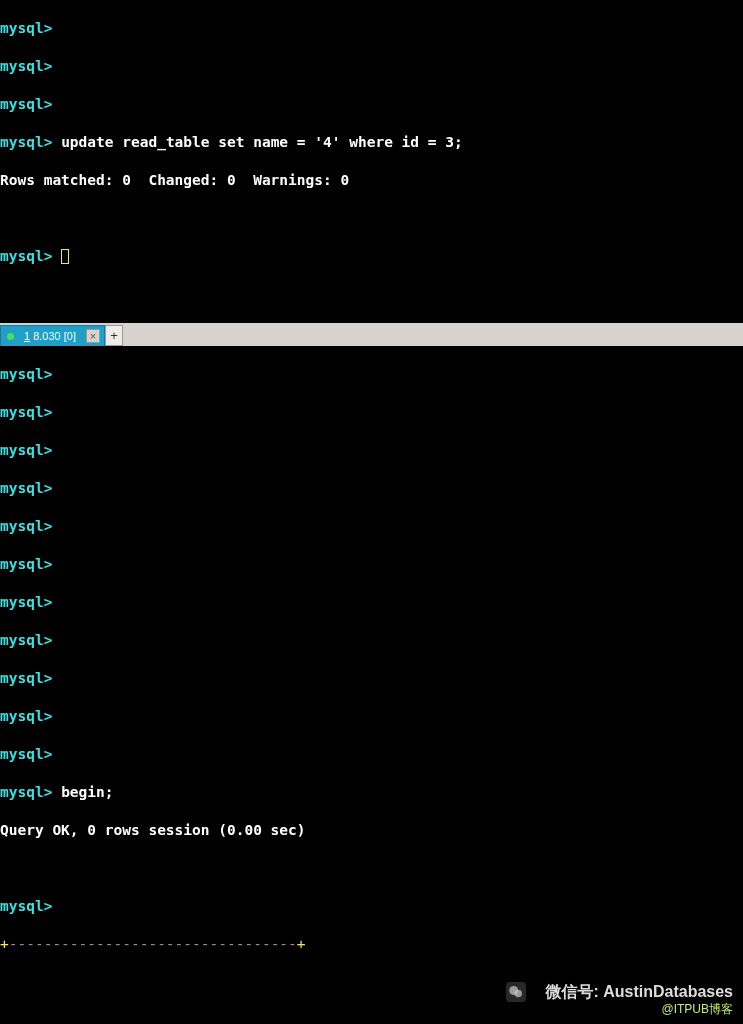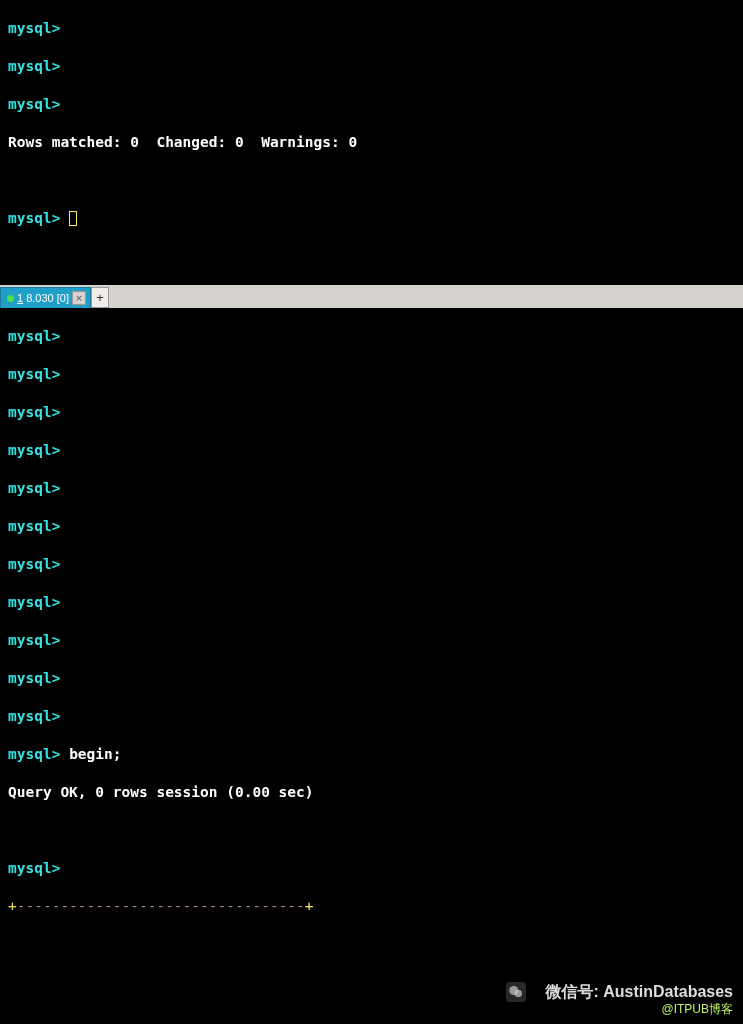--- a/index.html
+++ b/index.html
@@ -8,21 +8,21 @@
     height: 1024px;
     background: #000;
     font-family: "DejaVu Sans Mono", "Consolas", monospace;
     font-size: 14.5px;
     line-height: 19px;
     overflow: hidden;
     position: relative;
   }
   .terminal {
     background: #000;
-    padding: 0 8px;
+    padding: 0 0;
     white-space: pre;
   }
   .prompt { color: #34e2e2; font-weight: bold; }
   .cmd { color: #ffffff; font-weight: bold; }
   .out { color: #ffffff; font-weight: bold; }
   .c-yellow { color: #fce94f; }
   .c-magenta { color: #ad7fa8; }
   .cursor-hollow {
     display: inline-block;
     width: 8px; height: 15px;
@@ -38,21 +38,21 @@
     align-items: stretch;
     font-family: -apple-system, "Segoe UI", sans-serif;
     font-size: 11px;
   }
   .tab {
     background: #20a0c8;
     color: #fff;
     display: flex;
     align-items: center;
     padding: 0 4px 0 6px;
-    gap: 3px;
+    gap: 10px;
     border: 1px solid #1a7a98;
     border-bottom: none;
   }
   .tab .dot { width:7px; height:7px; background:#4be04b; border-radius:50%; display:inline-block; }
   .tab u { text-decoration: underline; }
   .tab-close {
     background: #d6d3ce;
     color:#555;
     width:14px; height:14px;
     line-height:13px;
@@ -87,20 +87,21 @@
   }
   .watermark .sub { font-size:12px; color:#bef264; }
 </style>
 </head>
 <body>
 
 <div class="terminal">
 <div><span class="prompt">mysql&gt;</span></div>
 <div><span class="prompt">mysql&gt;</span></div>
 <div><span class="prompt">mysql&gt;</span></div>
+<div><span class="prompt">mysql&gt;</span><span class="cmd"> </span><span class="cmd">update read_table set name = '4' where id = 3;</span></div>
 <div class="out">Rows matched: 0  Changed: 0  Warnings: 0</div>
 <div>&nbsp;</div>
 <div><span class="prompt">mysql&gt;</span><span> </span><span class="cursor-hollow"></span></div>
 <div>&nbsp;</div>
 </div>
 
 <div class="tab-bar">
   <div class="tab">
     <span class="dot"></span>
     <span><u>1</u><span> 8.030 [0]</span></span>

